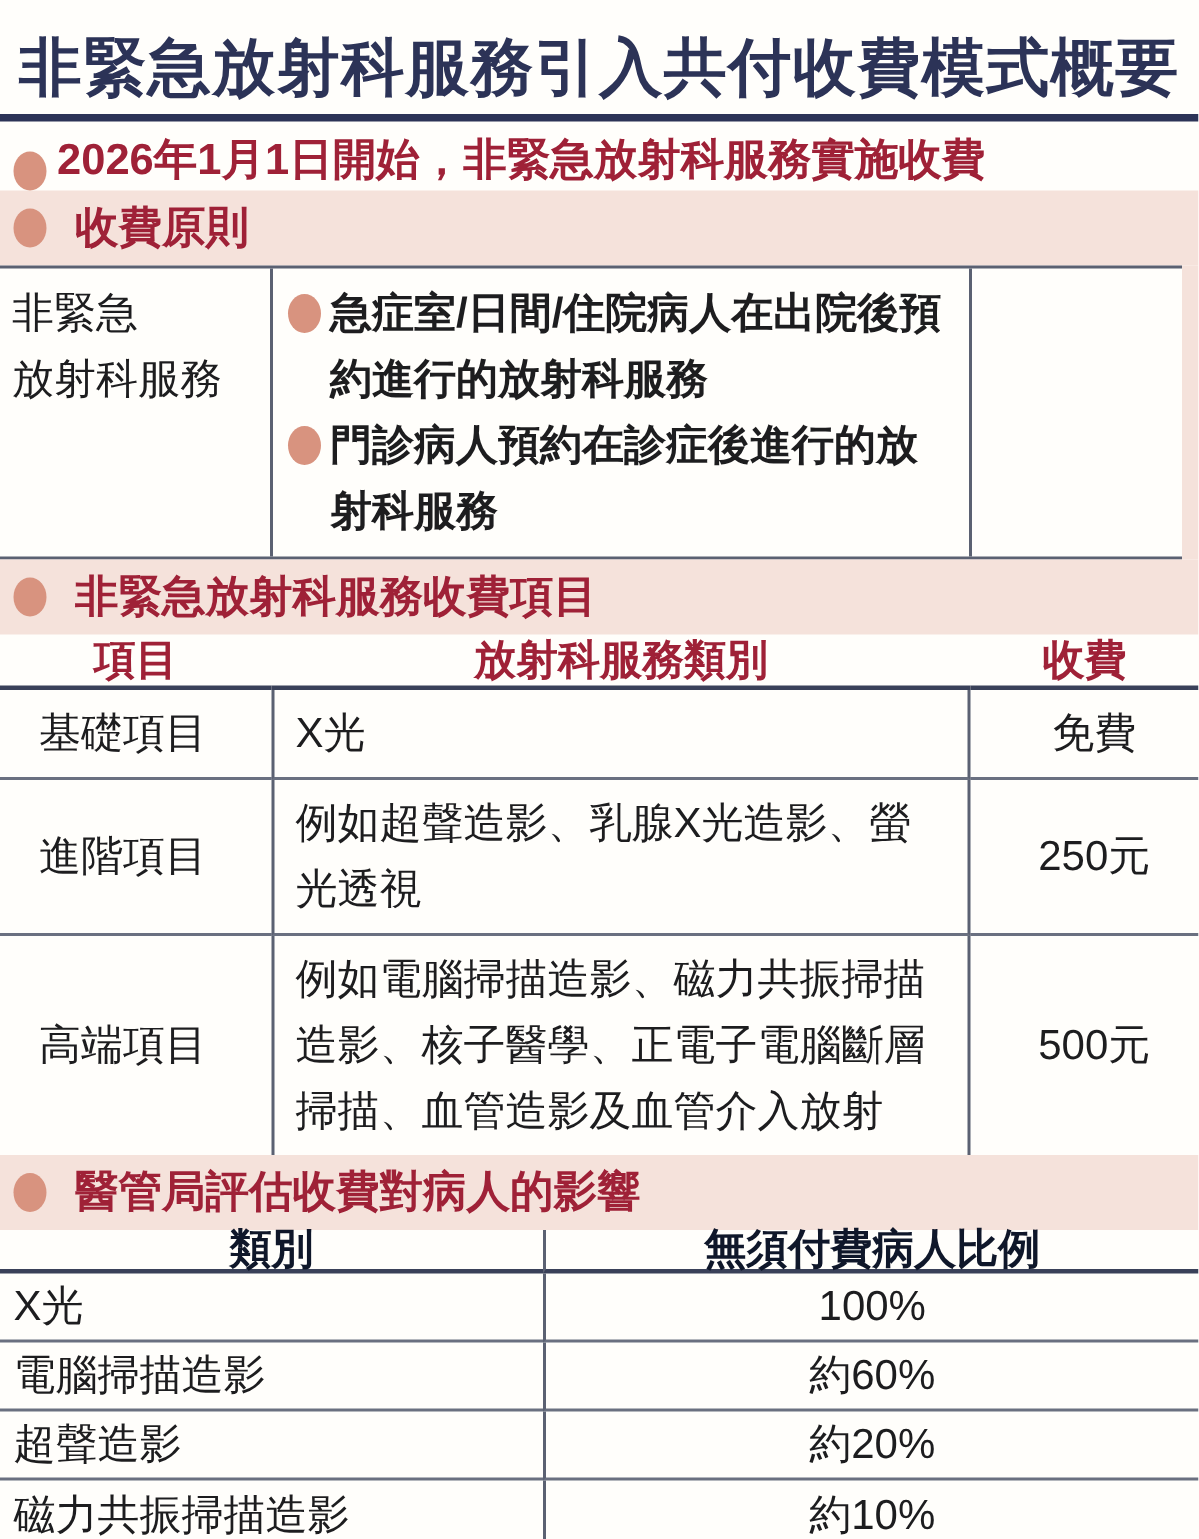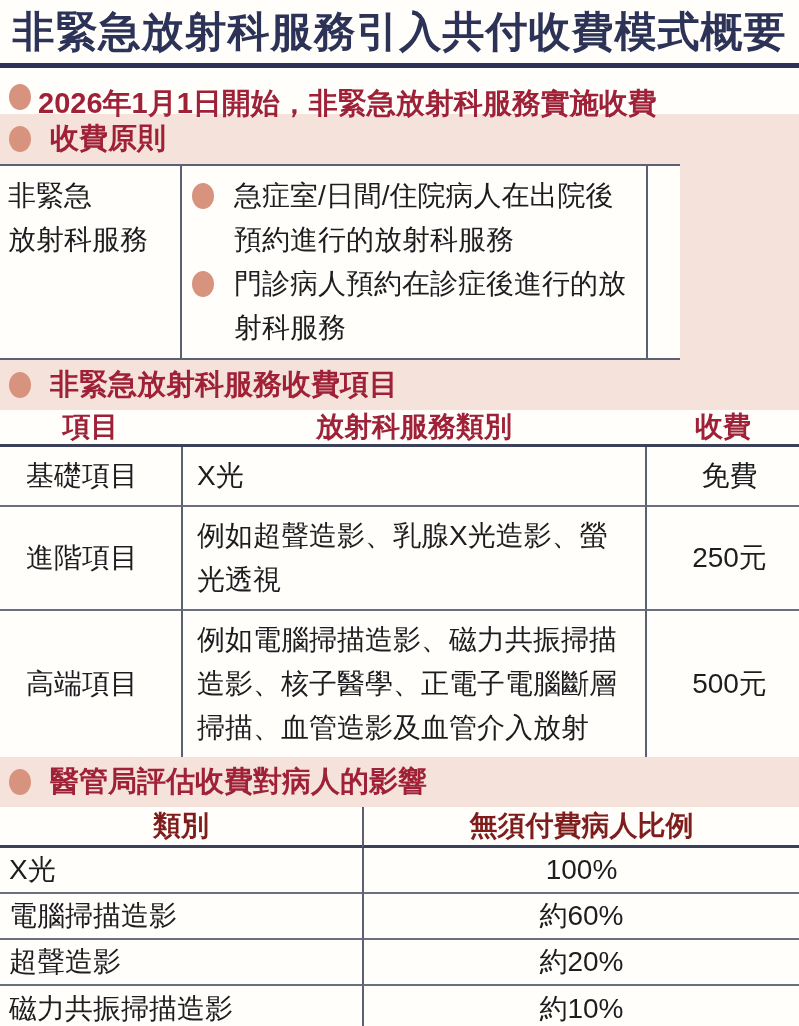--- a/index.html
+++ b/index.html
@@ -5,78 +5,78 @@
   * { margin:0; padding:0; box-sizing:border-box; }
   html,body { width:799px; }
   body {
     height:1026px;
     background:#fffefb;
     font-family:"Liberation Sans","DejaVu Sans",sans-serif;
     color:#1d1d1f;
     overflow:hidden;
   }
   
-  .masthead { padding-top:6px; }
+  .masthead { padding-top:6px;margin-top:13px; }
   .title {
     text-align:center;
     font-size:42px;
     font-weight:bold;
     color:#2c3357;
     letter-spacing:1px;
     line-height:1.25;
   }
   .title-rule { height:5px; background:#2c3357; margin-top:4px; }
 
   
   .bullet {
     width:22px; height:26px;
     background:#d8937f;
     border-radius:50%;
     flex:none;
   }
   .lead-row {
-    display:flex; align-items:flex-start; gap:7px;
+    display:flex; align-items:flex-end; gap:7px;
     padding:16px 0 0 9px;
     height:46px;
     font-size:29px; font-weight:600;
     color:#9f2137;
   }
   .band {
     display:flex; align-items:center; gap:19px;
     padding:0 0 0 9px;
     height:50px;
     background:#f5e2db;
     font-size:29px; font-weight:600;
     color:#9f2137;
   }
 
   
   .t1wrap { background:#f5e2db; }
   .t1 {
-    width:680px;
+    width:788px;
     background:#fffefb;
     display:flex;
     border-top:2px solid #5b6172;
     border-bottom:2px solid #5b6172;
     min-height:176px;
   }
   .t1-c1 { width:180px; padding:8px 6px 0 8px; font-size:28px; line-height:1.6; }
   .t1-c2 {
     width:468px;
     border-left:2px solid #5b6172;
     border-right:2px solid #5b6172;
     padding:8px 8px 8px 10px;
     font-size:28px; line-height:1.58;
   }
   .t1-c3 {
     flex:1;
     display:flex; align-items:center; justify-content:center;
     font-size:28px;
   }
-  .li { display:flex; gap:20px; }
+  .li { display:flex; gap:6px;font-weight:bold; }
   .li .bullet { margin-top:9px; }
 
   
   .t2 { display:grid; grid-template-columns:181px 466px 152px; }
   .t2 .hcell {
     display:flex; align-items:center; justify-content:center;
     height:37px;
     color:#9f2137; font-size:28px; font-weight:600;
     border-bottom:3px solid #3a4159;
   }
@@ -89,22 +89,22 @@
   .t2 .c-cat  { padding:7px 10px 7px 14px; border-left:2px solid #5b6172; border-right:2px solid #5b6172; }
   .t2 .c-fee  { justify-content:center; }
   .t2 .r1 { min-height:48px; }
   .t2 .r2 { min-height:88px; }
   .t2 .r3 { min-height:134px; border-bottom:none; }
 
   
   .t3 { display:grid; grid-template-columns:362px 437px; border-bottom:6px solid #2c3357; }
   .t3 .hcell {
     display:flex; align-items:center; justify-content:center;
-    height:41px;
-    color:#7f1d1d; font-size:28px; font-weight:600;
+    height:29px;
+    color:#0f172a; font-size:28px; font-weight:600;
     border-bottom:3px solid #3a4159;
   }
   .t3 .cell {
     height:46px;
     font-size:28px;
     display:flex; align-items:center;
     border-bottom:2px solid #6a7080;
   }
   .t3 .last { border-bottom:none; }
   .t3 .c-cat { padding-left:9px; }

